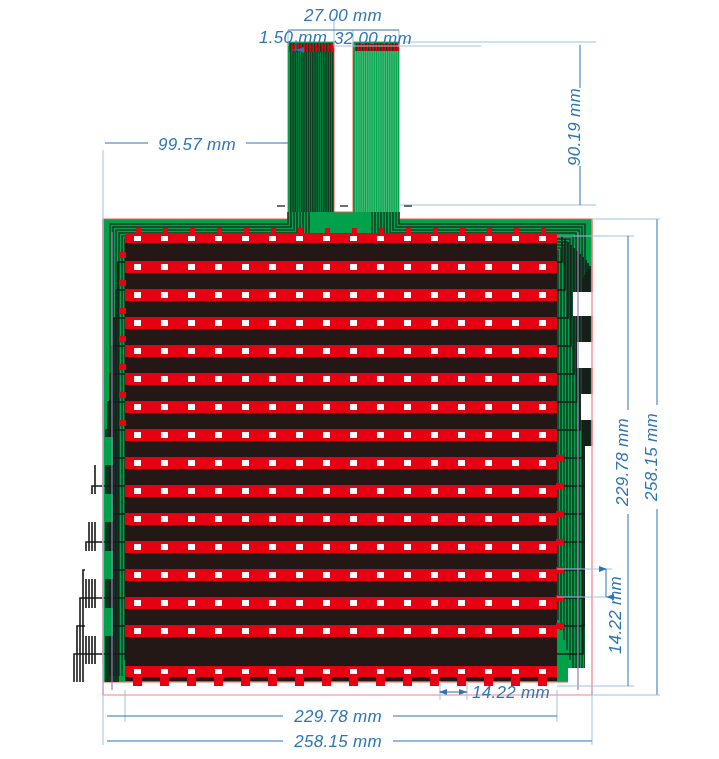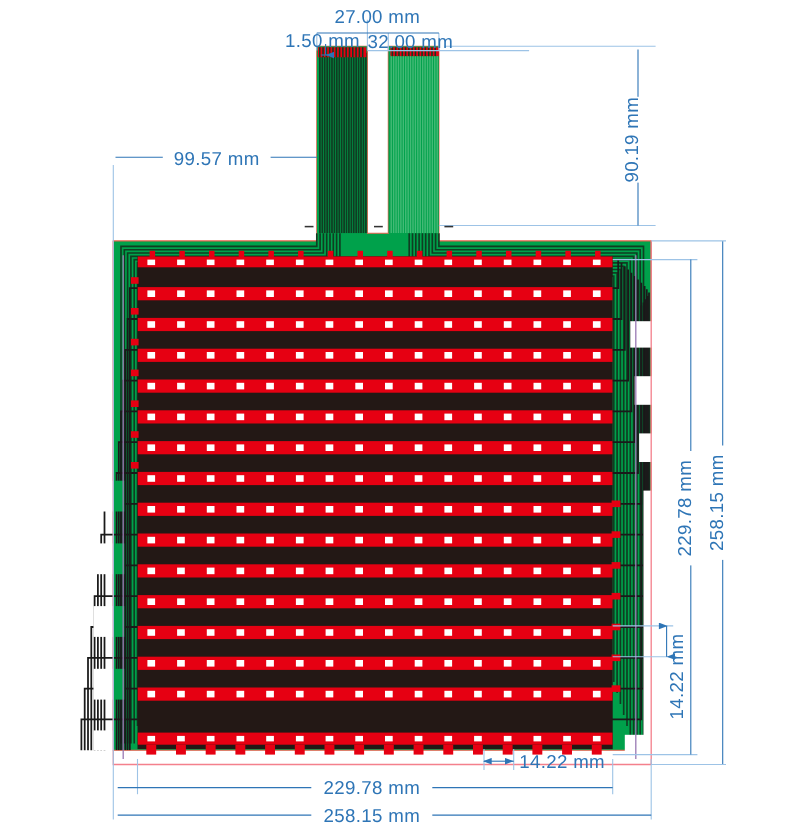--- a/index.html
+++ b/index.html
@@ -12,20 +12,21 @@
     height: 759px;
     position: relative;
     overflow: hidden;
     font-family: "Liberation Sans", sans-serif;
   }
   #root {
     position: absolute;
     left: 0; top: 0;
     width: 719px;
     height: 759px;
+    font-style: italic;
   }
   svg.drawing {
     position: absolute;
     left: 0; top: 0;
     width: 719px;
     height: 759px;
     display: block;
   }
   .dimtext {
     font-family: "Liberation Sans", sans-serif;

